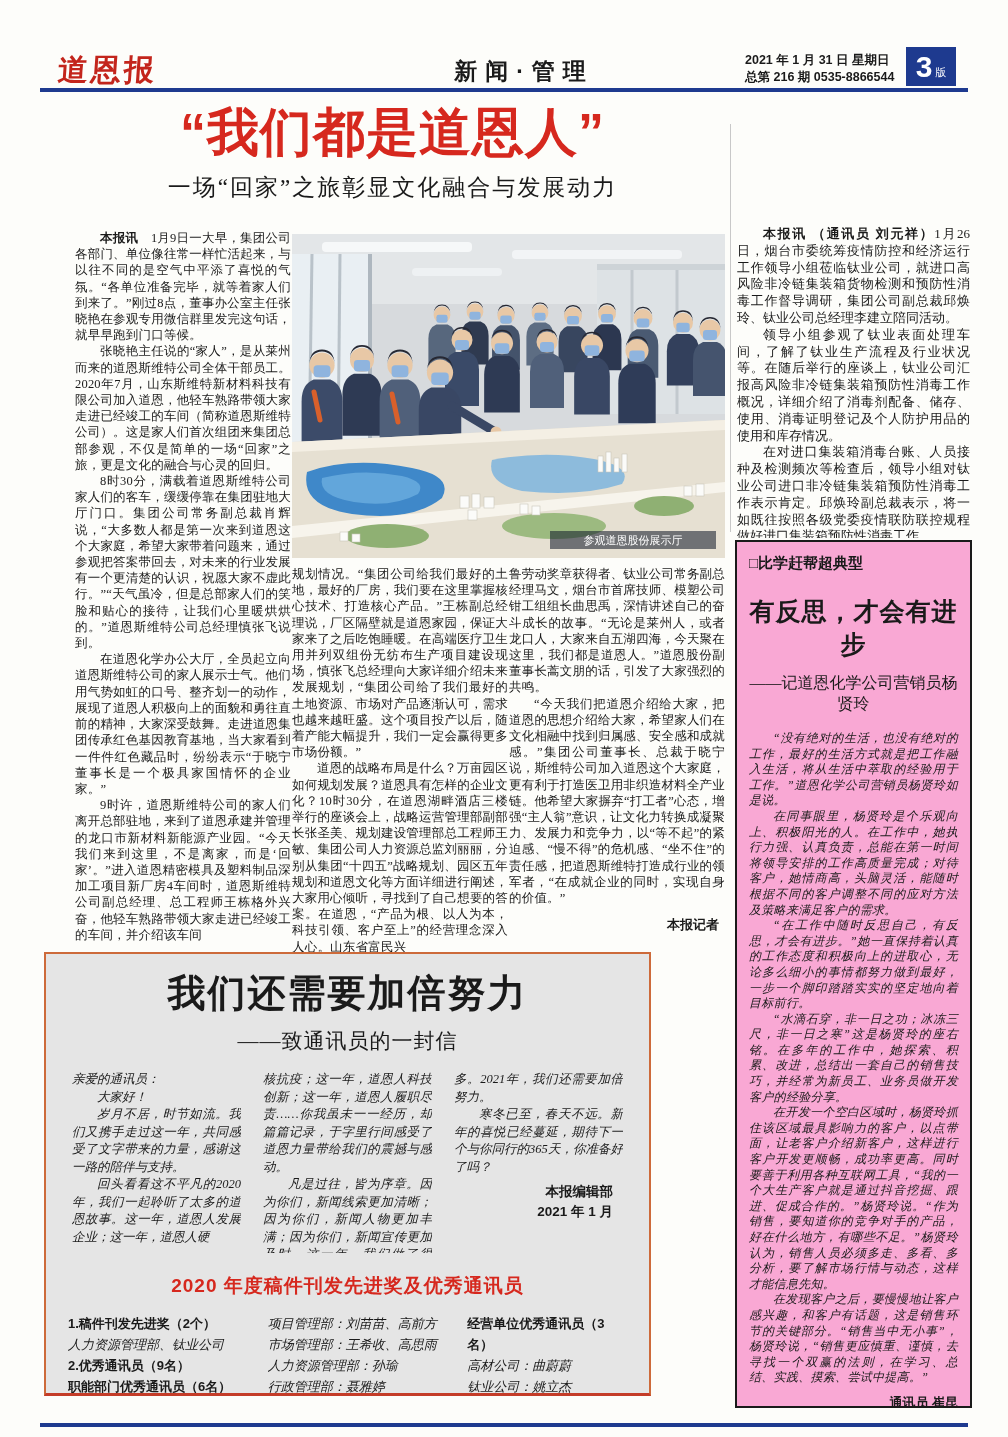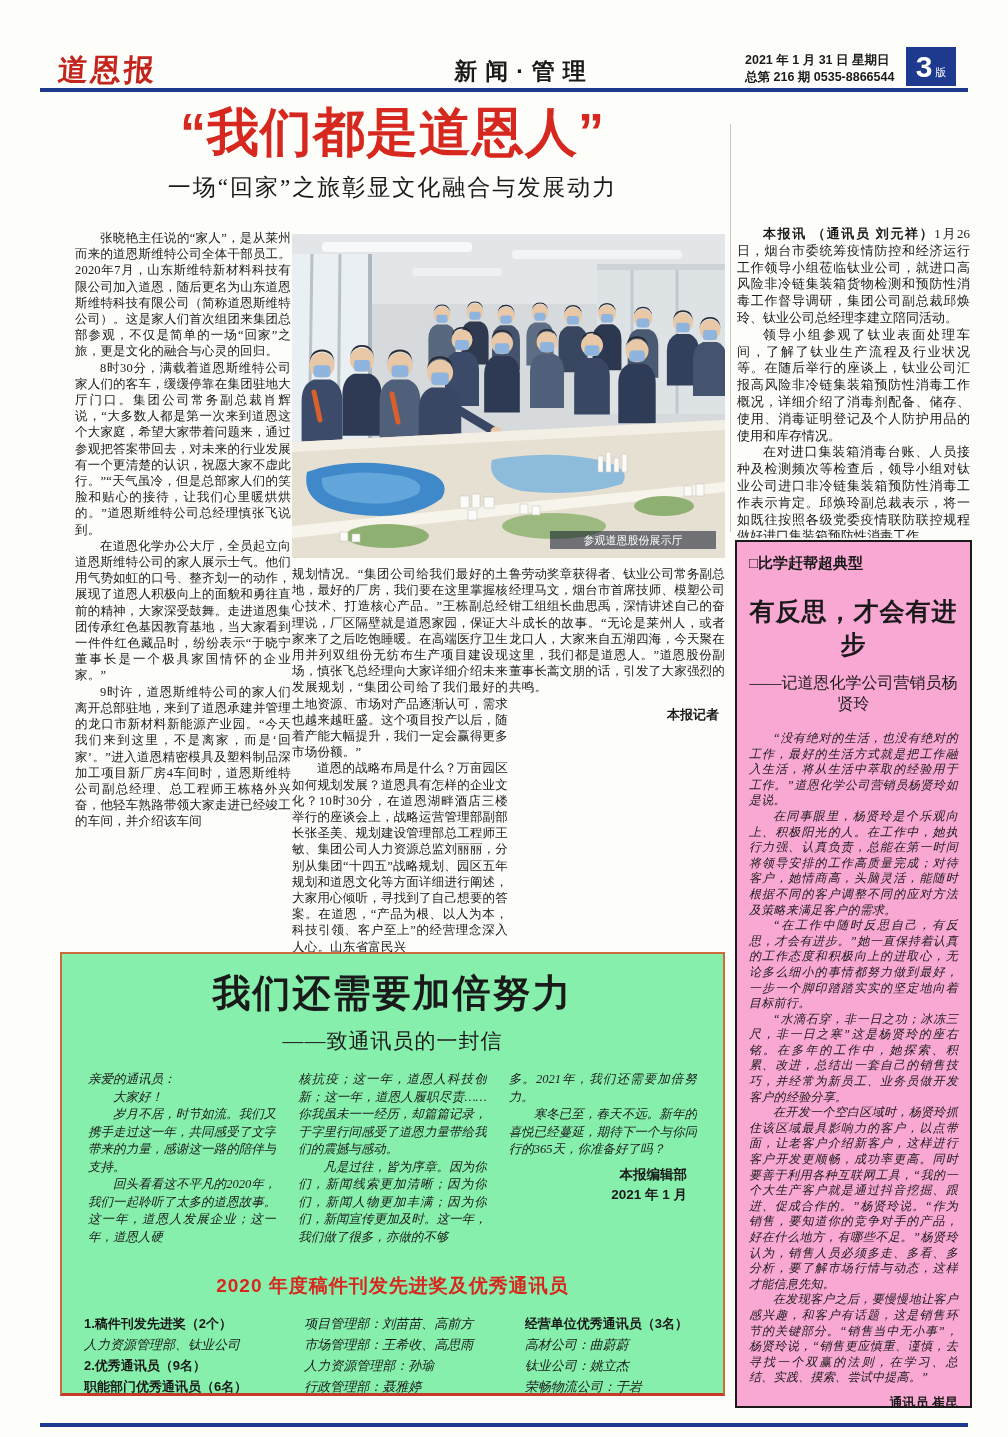--- a/index.html
+++ b/index.html
@@ -43,22 +43,22 @@
   
   .feature{position:absolute;left:735px;top:540px;width:237px;height:868px;border:2px solid #1a1a1a;
            box-sizing:border-box;padding:10px 12px;overflow:hidden;background:#f9a8d4;}
   .f-tag{font-family:"Liberation Sans",sans-serif;font-weight:bold;font-size:15px;margin-top:2px;}
   .f-hl{font-family:"Liberation Sans",sans-serif;font-weight:900;font-size:25px;text-align:center;margin-top:22px;letter-spacing:1px;}
   .f-sub{font-size:16px;text-align:center;margin-top:12px;}
   .f-body{margin-top:16px;}
   .f-body p{font-size:12px;line-height:15.6px;text-align:justify;text-indent:2em;margin:0;font-style:italic;letter-spacing:.3px;}
   .f-sign{text-align:right;font-family:"Liberation Sans",sans-serif;font-weight:bold;font-size:13px;margin-top:8px;}
   
-  .letterbox{position:absolute;left:60px;top:952px;width:665px;height:444px;box-sizing:border-box;
-             border:2px solid #cd6a3a;border-bottom:3px solid #c43c28;background:#86efac;overflow:hidden;}
+  .letterbox{position:absolute;left:44px;top:952px;width:607px;height:444px;box-sizing:border-box;
+             border:2px solid #cd6a3a;border-bottom:3px solid #c43c28;background:#e5e5e5;overflow:hidden;}
   .l-title{font-family:"Liberation Sans",sans-serif;font-weight:900;font-size:38px;text-align:center;
            margin-top:14px;letter-spacing:2px;}
   .l-sub{font-size:21px;text-align:center;margin-top:8px;letter-spacing:1px;}
   .l-cols{display:flex;gap:22px;padding:0 26px;margin-top:16px;height:182px;overflow:hidden;}
   .l-col{flex:1;overflow:hidden;}
   .l-col p{font-size:12.5px;line-height:17.5px;text-align:justify;text-indent:2em;margin:0;font-style:italic;}
   .l-col.first p:nth-child(1){text-indent:0;}
   .l-col.cont p:first-child{text-indent:0;}
   .l-sign{text-align:right;font-style:normal;font-family:"Liberation Sans",sans-serif;font-weight:bold;
           font-size:13.5px;line-height:20px;margin-top:6px;padding-right:10px;}
@@ -88,22 +88,23 @@
     <span class="lbl">版</span>
   </div>
   <div class="header-rule"></div>
 
   <div class="lead-hl">“我们都是道恩人”</div>
   <div class="lead-sub">一场“回家”之旅彰显文化融合与发展动力</div>
 
   <div class="vrule"></div>
 
   <div class="col" style="left:75px;top:230px;width:216px;height:716px;">
-    <div>
-        <p>张晓艳主任说的“家人”，是从莱州而来的道恩斯维特公司全体干部员工。2020年7月，山东斯维特新材料科技有限公司加入道恩，随后更名为山东道恩斯维特科技有限公司（简称道恩斯维特公司）。这是家人们首次组团来集团总部参观，不仅是简单的一场“回家”之旅，更是文化的融合与心灵的回归。</p>
+    <p><b>本报讯</b>　<span>1月9日一大早，集团公司各部门、单位像往常一样忙活起来，与以往不同的是空气中平添了喜悦的气氛。“各单位准备完毕，就等着家人们到来了。”刚过8点，董事办公室主任张晓艳在参观专用微信群里发完这句话，就早早跑到门口等候。</span></p>
+    <div>
+        <p>张晓艳主任说的“家人”，是从莱州而来的道恩斯维特公司全体干部员工。2020年7月，山东斯维特新材料科技有限公司加入道恩，他轻车熟路带领大家走进已经竣工的车间（简称道恩斯维特公司）。这是家人们首次组团来集团总部参观，不仅是简单的一场“回家”之旅，更是文化的融合与心灵的回归。</p>
         <p>8时30分，满载着道恩斯维特公司家人们的客车，缓缓停靠在集团驻地大厅门口。集团公司常务副总裁肖辉说，“大多数人都是第一次来到道恩这个大家庭，希望大家带着问题来，通过参观把答案带回去，对未来的行业发展有一个更清楚的认识，祝愿大家不虚此行。”“天气虽冷，但是总部家人们的笑脸和贴心的接待，让我们心里暖烘烘的。”道恩斯维特公司总经理慎张飞说到。</p>
         <p>在道恩化学办公大厅，全员起立向道恩斯维特公司的家人展示士气。他们用气势如虹的口号、整齐划一的动作，展现了道恩人积极向上的面貌和勇往直前的精神，大家深受鼓舞。走进道恩集团传承红色基因教育基地，当大家看到一件件红色藏品时，纷纷表示“于晓宁董事长是一个极具家国情怀的企业家。”</p>
         <p>9时许，道恩斯维特公司的家人们离开总部驻地，来到了道恩承建并管理的龙口市新材料新能源产业园。“今天我们来到这里，不是离家，而是‘回家’。”进入道恩精密模具及塑料制品深加工项目新厂房4车间时，道恩斯维特公司副总经理、总工程师王栋格外兴奋，他轻车熟路带领大家走进已经竣工的车间，并介绍该车间</p>
       </div>
   </div>
 
   <svg class="photo" viewBox="0 0 433 324">
     <defs>
       <g id="fig">
         <path d="M-17,16 Q-17,2 -7,-2 L7,-2 Q17,2 17,16 L17,52 L-17,52 Z" fill="currentColor"></path>
@@ -184,20 +185,21 @@
 
   <div class="col cont" style="left:292px;top:566px;width:216px;height:392px;">
     <div>
         <p>规划情况。“集团公司给我们最好的土地，最好的厂房，我们要在这里掌握核心技术、打造核心产品。”王栋副总经理说，厂区隔壁就是道恩家园，保证大家来了之后吃饱睡暖。在高端医疗卫生用并列双组份无纺布生产项目建设现场，慎张飞总经理向大家详细介绍未来发展规划，“集团公司给了我们最好的土地资源、市场对产品逐渐认可，需求也越来越旺盛。这个项目投产以后，随着产能大幅提升，我们一定会赢得更多市场份额。”</p>
         <p>道恩的战略布局是什么？万亩园区如何规划发展？道恩具有怎样的企业文化？10时30分，在道恩湖畔酒店三楼举行的座谈会上，战略运营管理部副部长张圣美、规划建设管理部总工程师王敏、集团公司人力资源总监刘丽丽，分别从集团“十四五”战略规划、园区五年规划和道恩文化等方面详细进行阐述，大家用心倾听，寻找到了自己想要的答案。在道恩，“产品为根、以人为本，科技引领、客户至上”的经营理念深入人心。山东省富民兴</p>
       </div>
   </div>
   <div class="col cont" style="left:509px;top:566px;width:216px;height:392px;">
     <div>
         <p>鲁劳动奖章获得者、钛业公司常务副总经理马文，烟台市首席技师、模塑公司钳工组组长曲思禹，深情讲述自己的奋斗成长的故事。“无论是莱州人，或者龙口人，大家来自五湖四海，今天聚在这里，我们都是道恩人。”道恩股份副董事长蒿文朋的话，引发了大家强烈的共鸣。</p>
+        <p>“今天我们把道恩介绍给大家，把道恩的思想介绍给大家，希望家人们在文化相融中找到归属感、安全感和成就感。”集团公司董事长、总裁于晓宁说，斯维特公司加入道恩这个大家庭，更有利于打造医卫用非织造材料全产业链。他希望大家摒弃“打工者”心态，增强“主人翁”意识，让文化力转换成凝聚力、发展力和竞争力，以“等不起”的紧迫感、“慢不得”的危机感、“坐不住”的责任感，把道恩斯维特打造成行业的领军者，“在成就企业的同时，实现自身的价值。”</p>
       </div>
     <div class="byline">本报记者</div>
   </div>
 
   <div class="ra-body">
     <p><b>本报讯 （通讯员 刘元祥）</b><span>1月26日，烟台市委统筹疫情防控和经济运行工作领导小组莅临钛业公司，就进口高风险非冷链集装箱货物检测和预防性消毒工作督导调研，集团公司副总裁邱焕玲、钛业公司总经理李建立陪同活动。</span></p>
     <div>
         <p>领导小组参观了钛业表面处理车间，了解了钛业生产流程及行业状况等。在随后举行的座谈上，钛业公司汇报高风险非冷链集装箱预防性消毒工作概况，详细介绍了消毒剂配备、储存、使用、消毒证明登记及个人防护用品的使用和库存情况。</p>
         <p>在对进口集装箱消毒台账、人员接种及检测频次等检查后，领导小组对钛业公司进口非冷链集装箱预防性消毒工作表示肯定。邱焕玲副总裁表示，将一如既往按照各级党委疫情联防联控规程做好进口集装箱预防性消毒工作。</p>
       </div>

